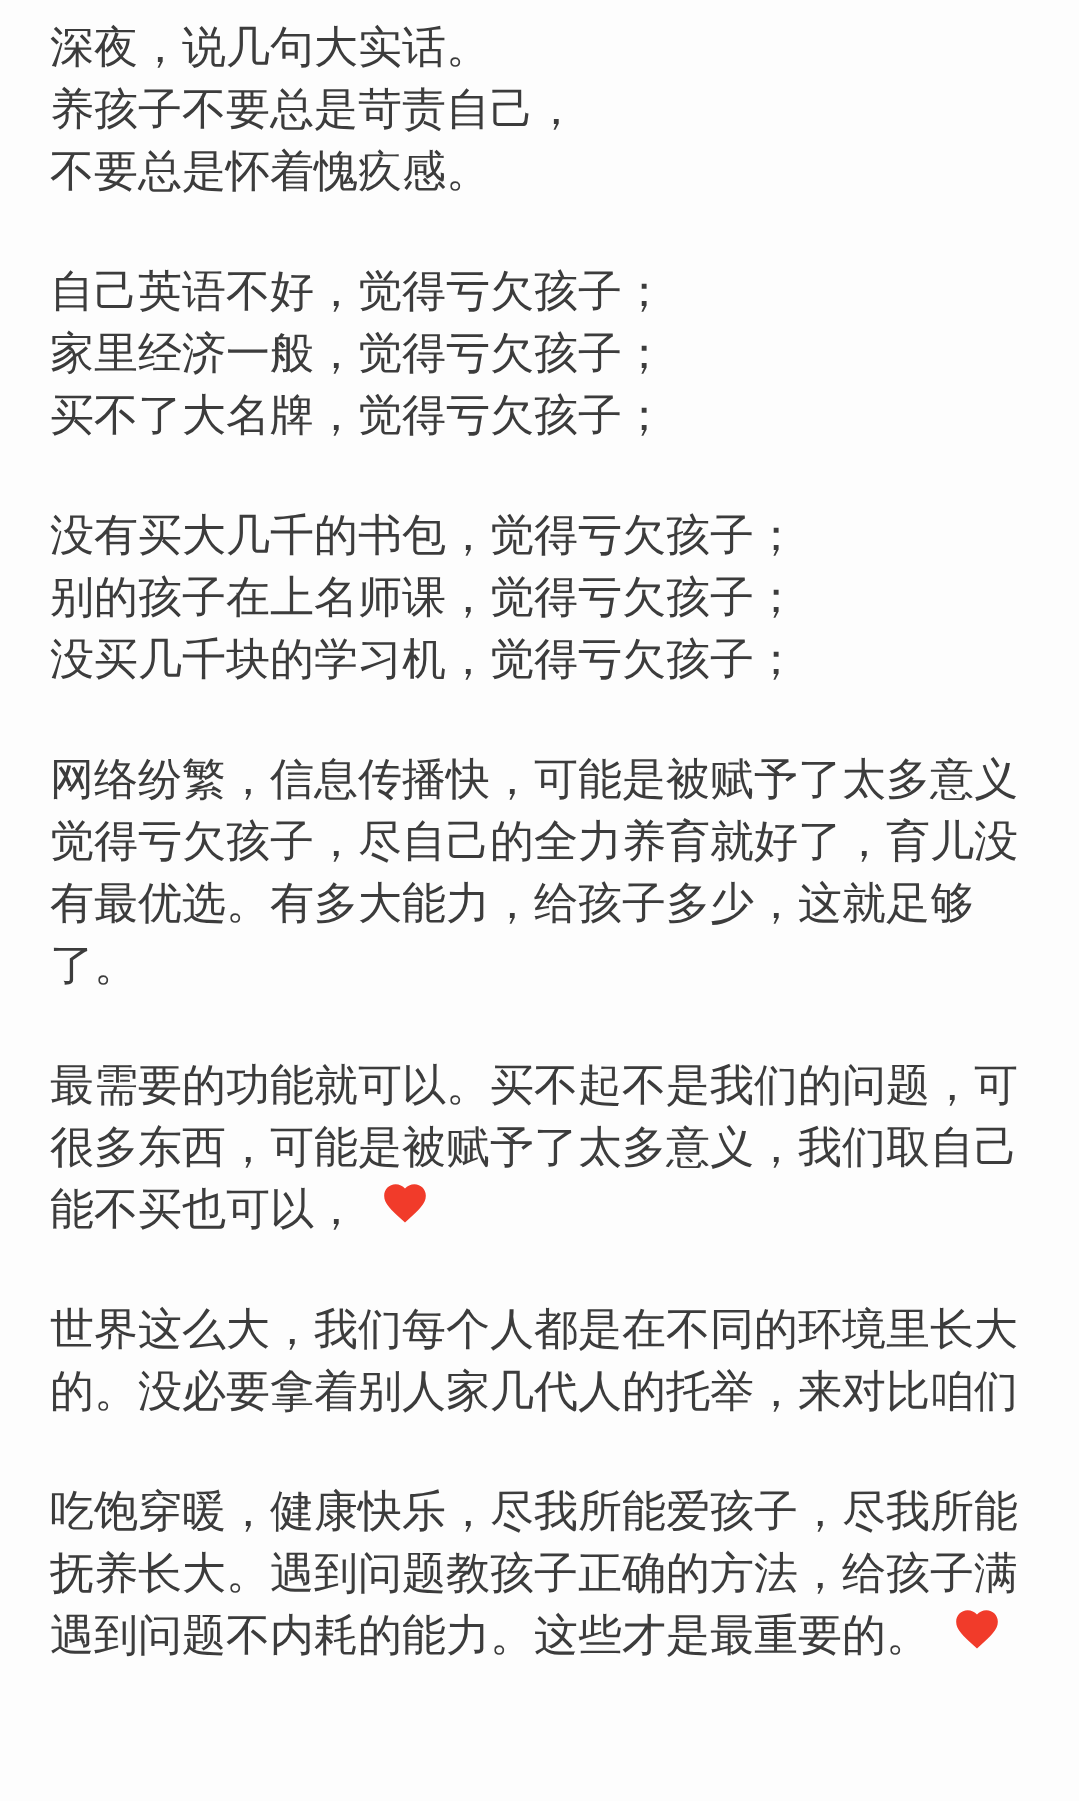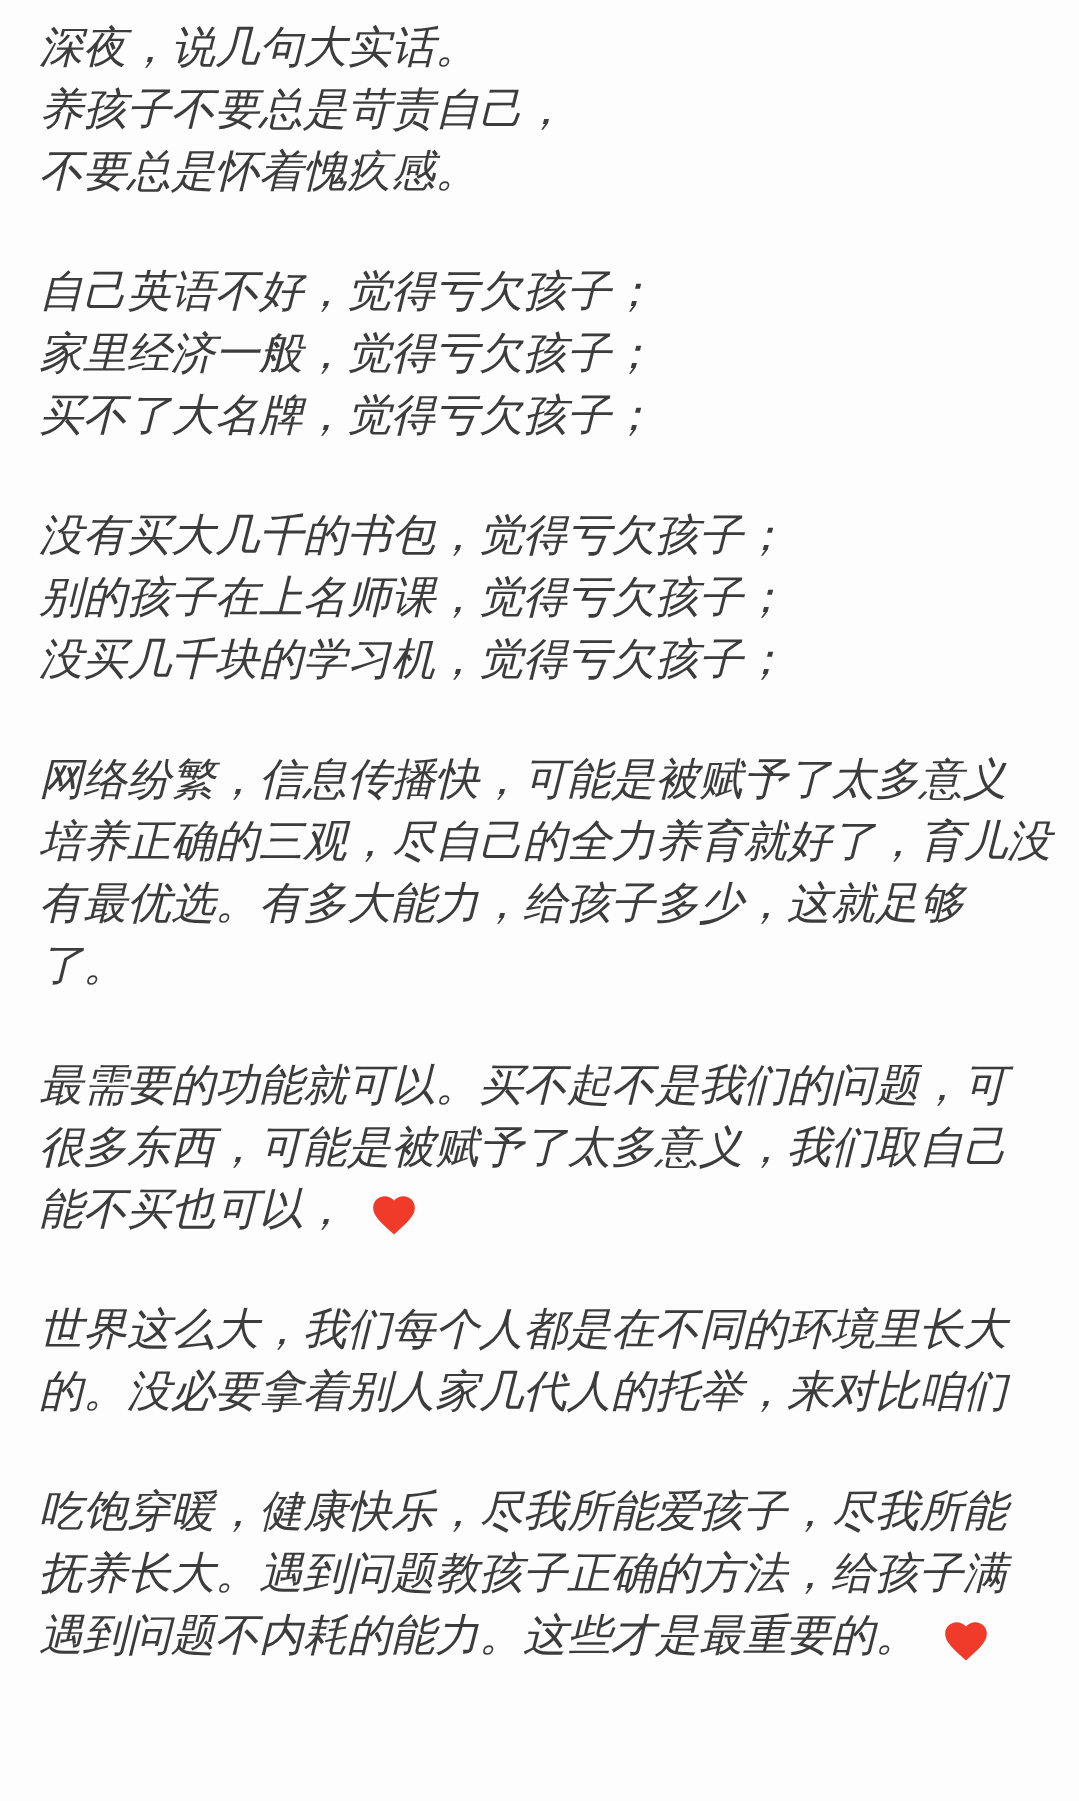--- a/index.html
+++ b/index.html
@@ -12,36 +12,35 @@
     width: 1079px;
     height: 1801px;
     box-sizing: border-box;
     background: var(--bg-color, #fdfdfd);
     padding: 16px 28px 0 35px;
     overflow: hidden;
     font-family: "Liberation Sans", "DejaVu Sans", sans-serif;
     color: var(--text-color, #3c3c3c);
   }
   .para {
-    margin: 0 0 58px 4px;
-    font-style: italic;
+    margin: 0 0 58px 15px;
   }
   .para:last-child {
     margin-bottom: 0;
   }
   .line {
     font-size: 44px;
     line-height: 62px;
     letter-spacing: 0px;
     white-space: nowrap;
     font-weight: 400;
   }
   .line-with-heart {
     display: flex;
-    align-items: flex-end;
+    align-items: flex-start;
   }
   .heart {
     width: 50px;
     height: 50px;
     margin-left: 22px;
     flex: 0 0 auto;
     display: inline-block;
   }
 </style>
 </head>
@@ -62,21 +61,21 @@
   </div>
 
   <div class="para">
     <div class="line">没有买大几千的书包，觉得亏欠孩子；</div>
     <div class="line">别的孩子在上名师课，觉得亏欠孩子；</div>
     <div class="line">没买几千块的学习机，觉得亏欠孩子；</div>
   </div>
 
   <div class="para">
     <div class="line">网络纷繁，信息传播快，可能是被赋予了太多意义</div>
-    <div class="line">培养正确的三观，尽自己的全力养育就好了，育儿没</div>
+    <div class="line">觉得亏欠孩子，尽自己的全力养育就好了，育儿没</div>
     <div class="line">有最优选。有多大能力，给孩子多少，这就足够</div>
     <div class="line">了。</div>
   </div>
 
   <div class="para">
     <div class="line">最需要的功能就可以。买不起不是我们的问题，可</div>
     <div class="line">很多东西，可能是被赋予了太多意义，我们取自己</div>
     <div class="line line-with-heart">
       <span>能不买也可以，</span>
       <svg class="heart" viewBox="0 0 24 24" aria-hidden="true">

